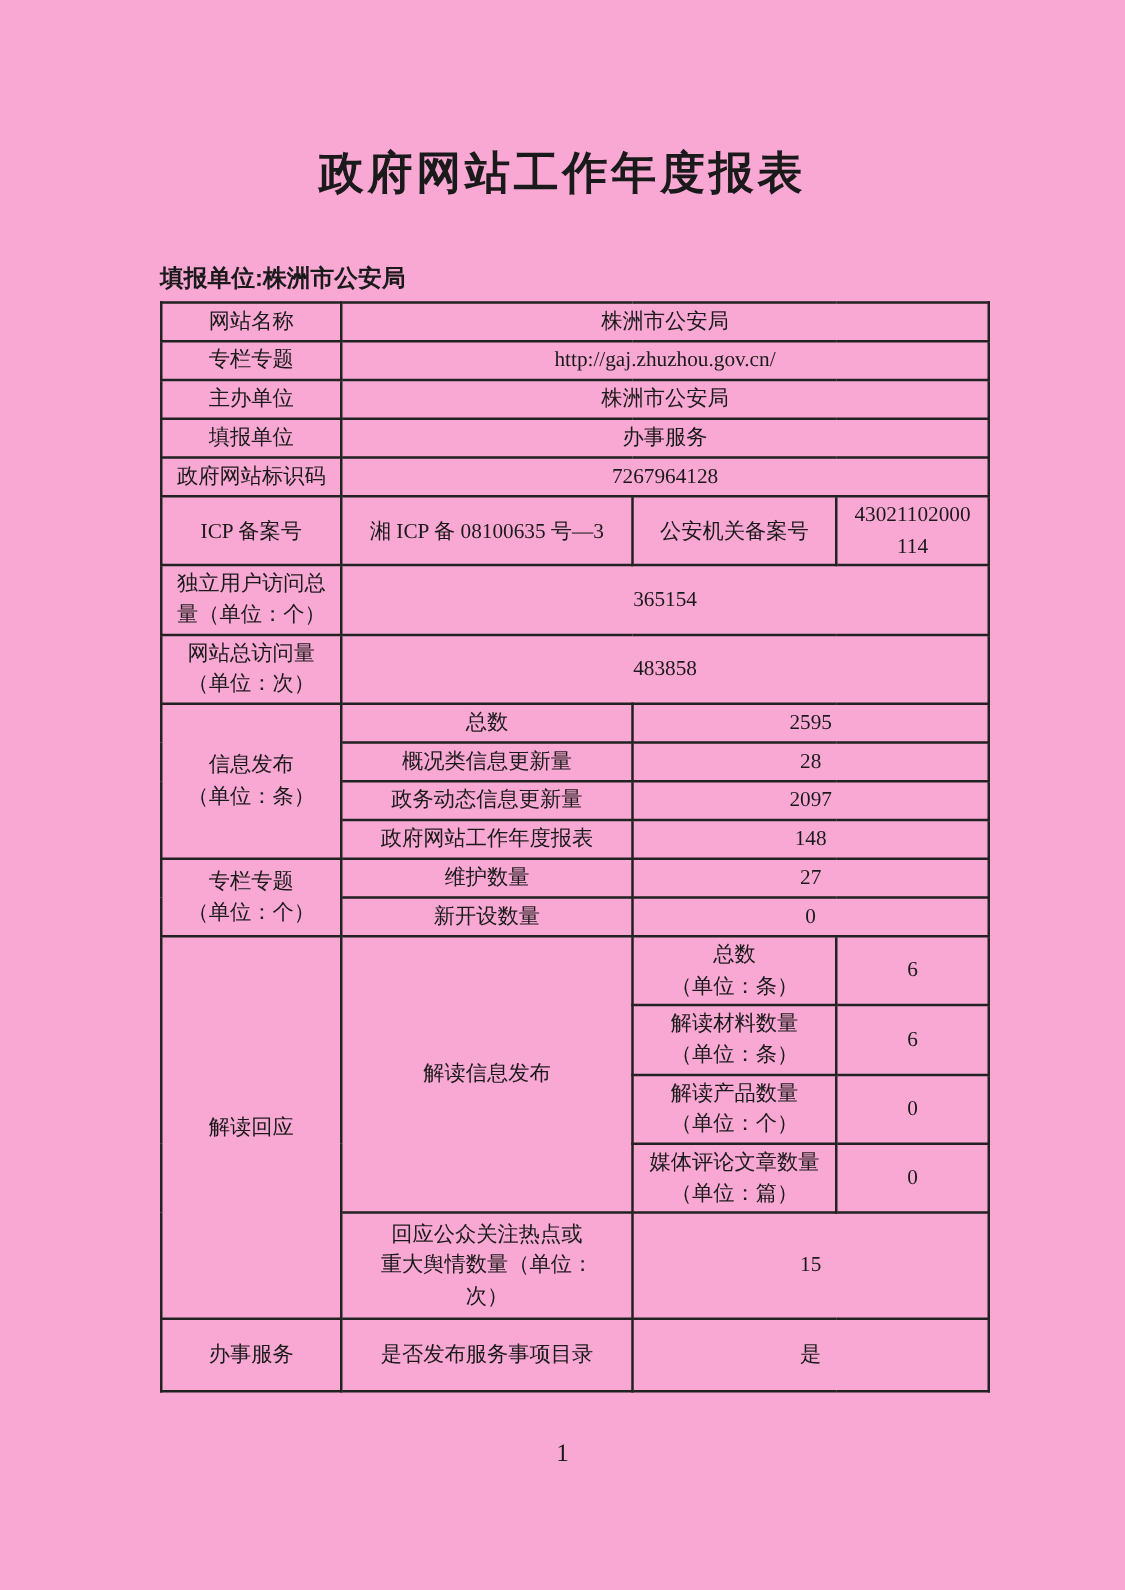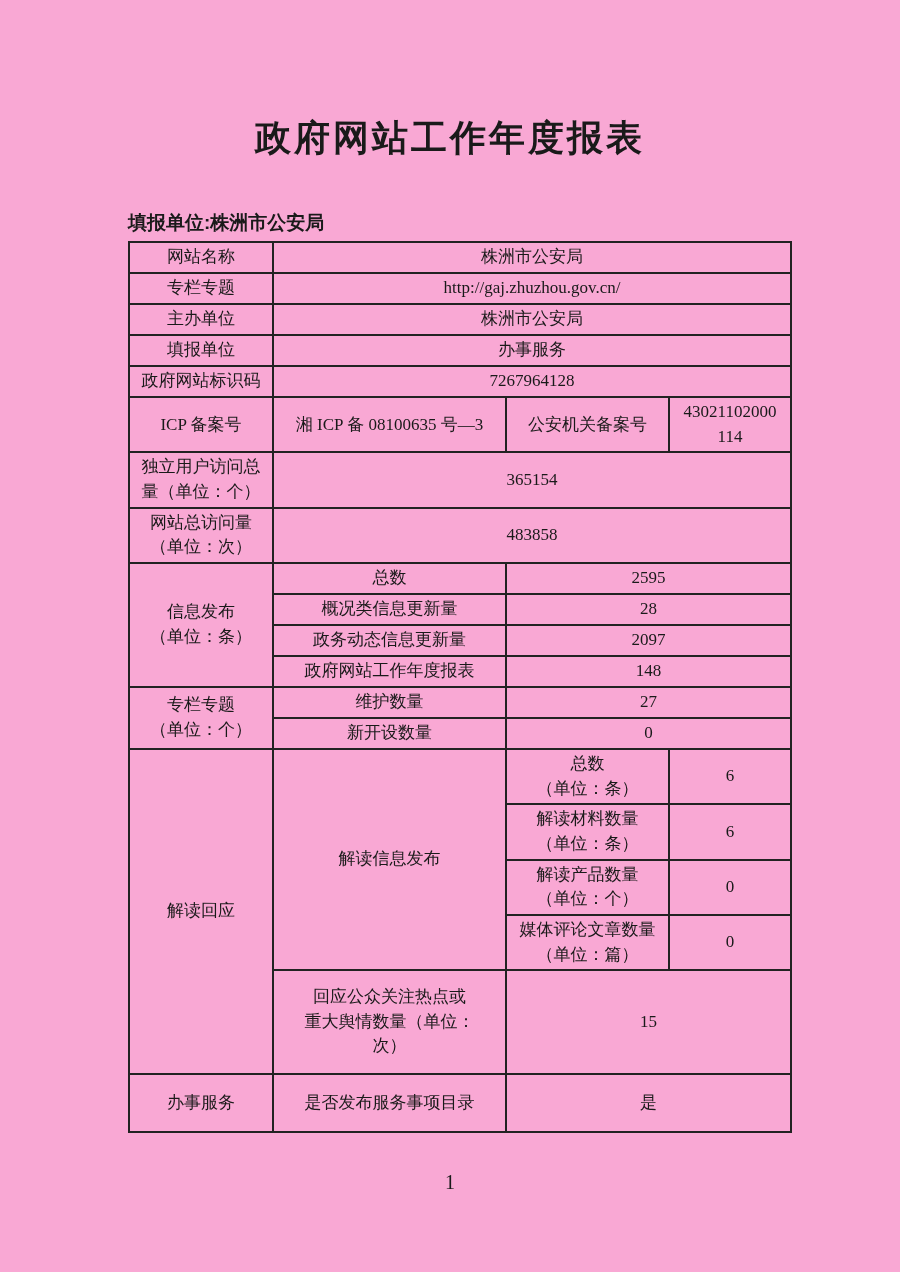--- a/index.html
+++ b/index.html
@@ -47,21 +47,21 @@
     vertical-align: middle;
     font-size: 17px;
     line-height: 1.45;
     padding: 2px 0;
     white-space: pre-line;
     overflow: hidden;
   }
   tr.h31 > td { height: 31px; }
   tr.h55 > td { height: 55px; }
   tr.h51 > td { height: 51px; }
-  tr.h85 > td { height: 104px; border-radius: 22px; }
+  tr.h85 > td { height: 85px; border-radius: 22px; }
   tr.h46 > td { height: 58px; }
   td.valign-bottom { vertical-align: bottom; padding-bottom: 5px; }
   .page-number {
     margin-top: 38px;
     text-align: center;
     font-size: 20px;
   }
 </style>
 </head>
 <body>

